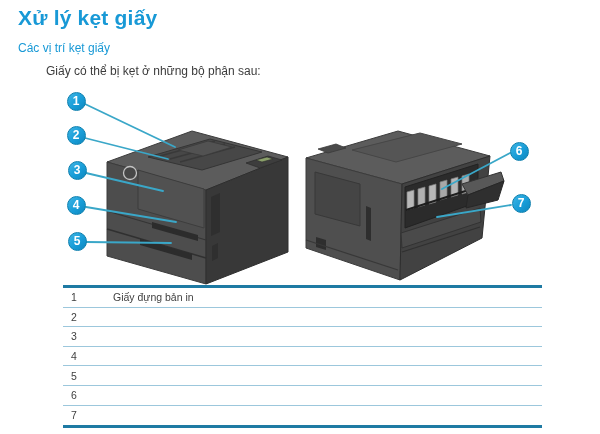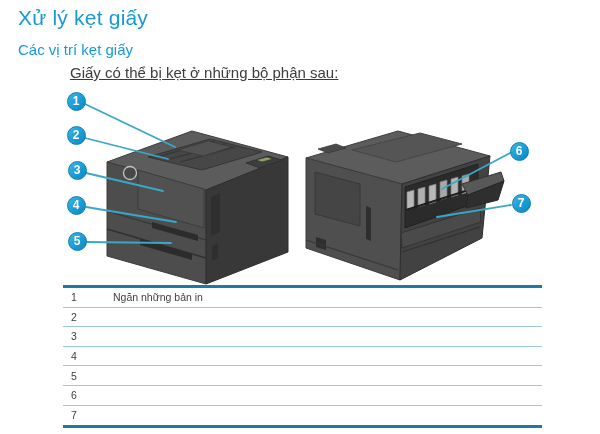--- a/index.html
+++ b/index.html
@@ -3,29 +3,29 @@
 <meta charset="utf-8">
 <style>
   * { margin:0; padding:0; box-sizing:border-box; }
   html,body { background:#ffffff; }
   body { font-family:"Liberation Sans","DejaVu Sans",sans-serif; }
   .page {
     position:relative; width:600px; height:434px; background:#ffffff; overflow:hidden;
   }
   .page-title {
     position:absolute; left:18px; top:6px;
-    font-size:21px; font-weight:400; color:#1899d6; letter-spacing:0.2px;
+    font-size:21px; font-weight:700; color:#1899d6; letter-spacing:0.2px;
   }
   .section-title {
     position:absolute; left:18px; top:41px;
-    font-size:15px; font-weight:400; color:#1899d6;
+    font-size:12px; font-weight:400; color:#1899d6;
   }
   .intro-text {
-    position:absolute; left:70px; top:64px;
-    font-size:15px; color:#3c3c3c;text-decoration:underline;
+    position:absolute; left:46px; top:64px;
+    font-size:12px; color:#3c3c3c;
   }
   .figure { position:absolute; left:0; top:0; width:600px; height:434px; }
   .figure svg { position:absolute; left:0; top:0; }
   .callout {
     position:absolute; width:19px; height:19px; border-radius:50%;
     background:linear-gradient(135deg,#3db4e4 0%,#189dd8 55%,#0f86bd 100%);
     border:1px solid #0c7fae;
     color:#ffffff; font-size:12px; font-weight:bold;
     display:flex; align-items:center; justify-content:center;
     line-height:1;
@@ -150,21 +150,21 @@
         <span>6</span>
       </div>
     <div class="callout" style="left:511.5px; top:193.5px;">
         <span>7</span>
       </div>
   </div>
 
   <div class="jam-table">
     <div class="jam-row">
       <div class="num">1</div>
-      <div class="lbl">Ngăn những bản in</div>
+      <div class="lbl">Giấy đựng bản in</div>
     </div>
     <div class="jam-row">
       <div class="num">2</div>
     </div>
     <div class="jam-row">
       <div class="num">3</div>
     </div>
     <div class="jam-row">
       <div class="num">4</div>
     </div>

